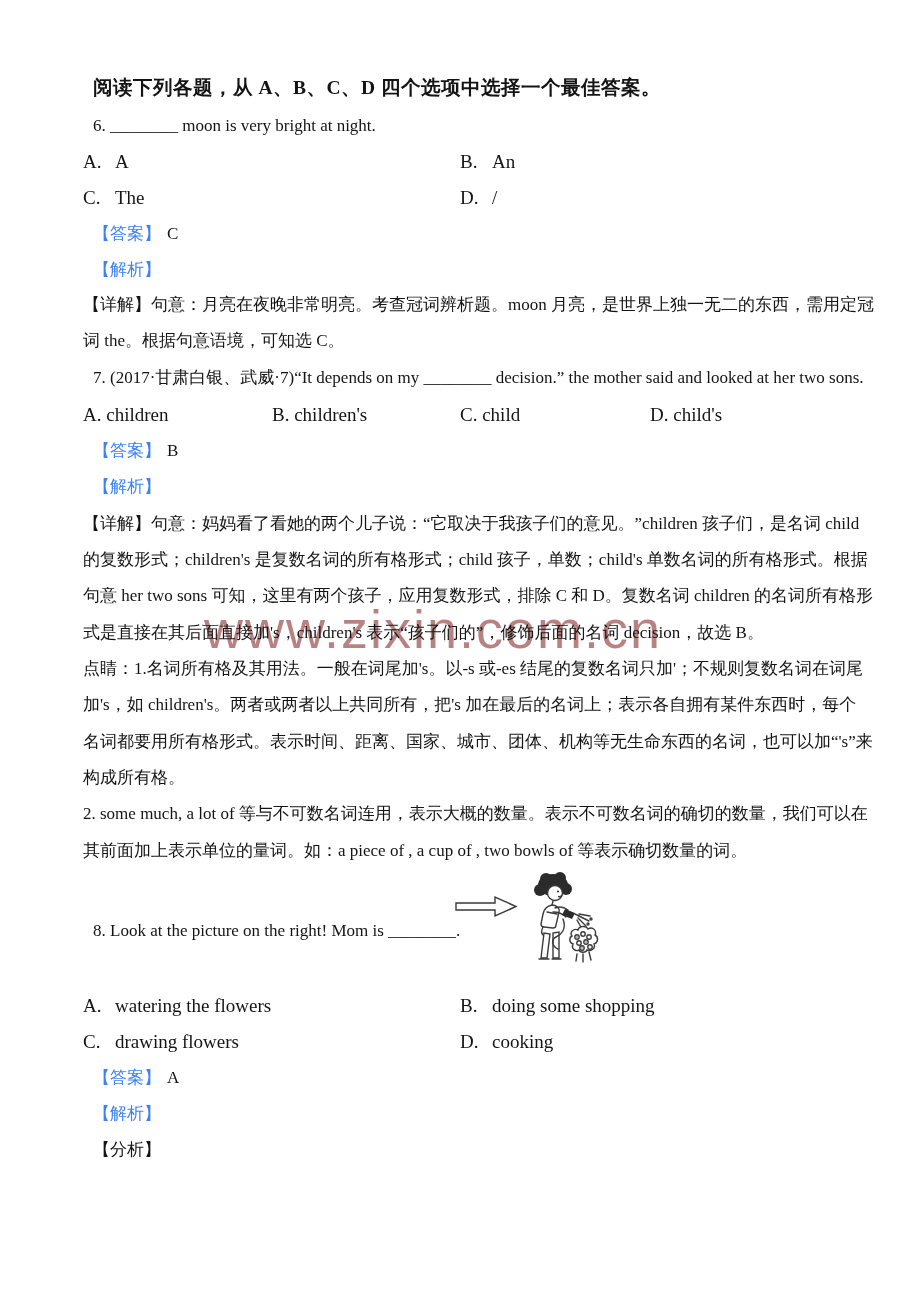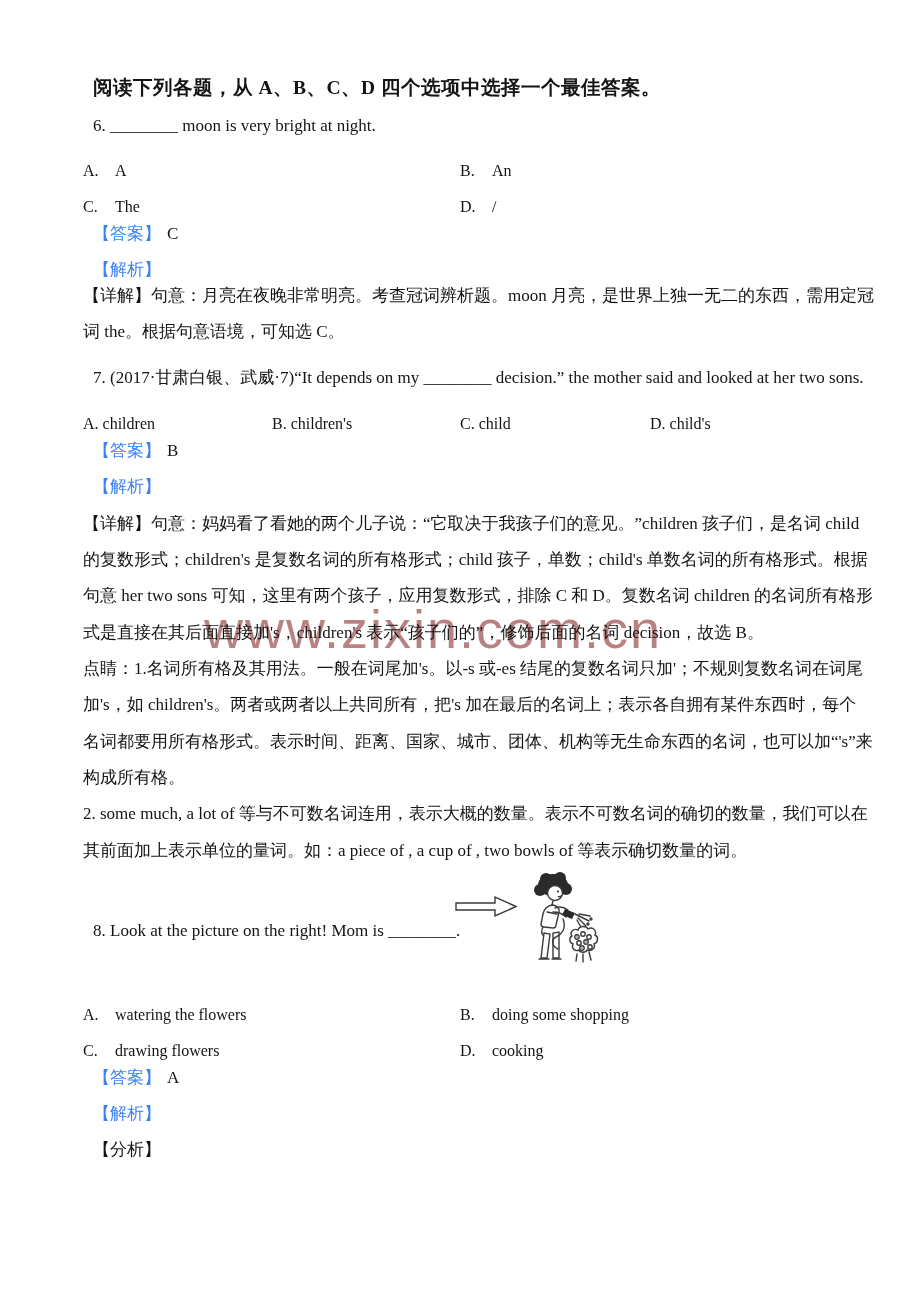--- a/index.html
+++ b/index.html
@@ -5,21 +5,21 @@
   html,body{margin:0;padding:0;background:#ffffff;}
   .page{
     position:relative;width:920px;height:1302px;background:#ffffff;
     font-family:"Liberation Serif","DejaVu Serif",serif;color:#141414;overflow:hidden;
   }
   .line{position:absolute;left:93px;font-size:17px;line-height:24px;white-space:nowrap;z-index:2;}
   .heading{font-weight:bold;font-size:19.5px;line-height:26px;letter-spacing:.5px;}
   .blue{color:#3b82f6;}
   .ansval{margin-left:6px;}
   .optrow{position:absolute;left:83px;height:24px;width:780px;z-index:2;}
-  .optrow .opt{position:absolute;top:9px;font-size:16px;line-height:24px;white-space:nowrap;}
+  .optrow .opt{position:absolute;top:0;font-size:19px;line-height:24px;white-space:nowrap;}
   .olabel{display:inline-block;width:32px;}
   .para{position:absolute;left:83px;z-index:2;}
   .para div{height:36.35px;display:flex;align-items:center;font-size:17px;white-space:nowrap;}
   .wm{
     position:absolute;left:204px;top:598px;z-index:1;
     font-family:"Liberation Sans","DejaVu Sans",sans-serif;
     font-size:54px;letter-spacing:2px;color:#7f1d1d;opacity:.55;white-space:nowrap;
   }
   .pic{position:absolute;z-index:2;}
   svg .ln{fill:none;stroke:#3a3a3a;stroke-width:1.4;stroke-linecap:round;}
@@ -44,21 +44,21 @@
   <div class="optrow" style="top:186px">
     <span class="opt" style="left:0"><span class="olabel">C.</span><span>The</span></span>
     <span class="opt" style="left:377px"><span class="olabel">D.</span><span>/</span></span>
   </div>
 
   <div class="line" style="top:222px">
     <span class="blue">【答案】</span><span class="ansval">C</span>
   </div>
   <div class="line blue" style="top:258px">【解析】</div>
 
-  <div class="para" style="top:277px">
+  <div class="para" style="top:286px">
       <div>【详解】句意：月亮在夜晚非常明亮。考查冠词辨析题。moon 月亮，是世界上独一无二的东西，需用定冠</div>
       <div>词 the。根据句意语境，可知选 C。</div>
     </div>
 
   <div class="line" style="top:366px">7. (2017·甘肃白银、武威·7)“It depends on my ________ decision.” the mother said and looked at her two sons.</div>
 
   <div class="optrow" style="top:403px">
     <span class="opt" style="left:0">A. children</span>
     <span class="opt" style="left:189px">B. children's</span>
     <span class="opt" style="left:377px">C. child</span>

